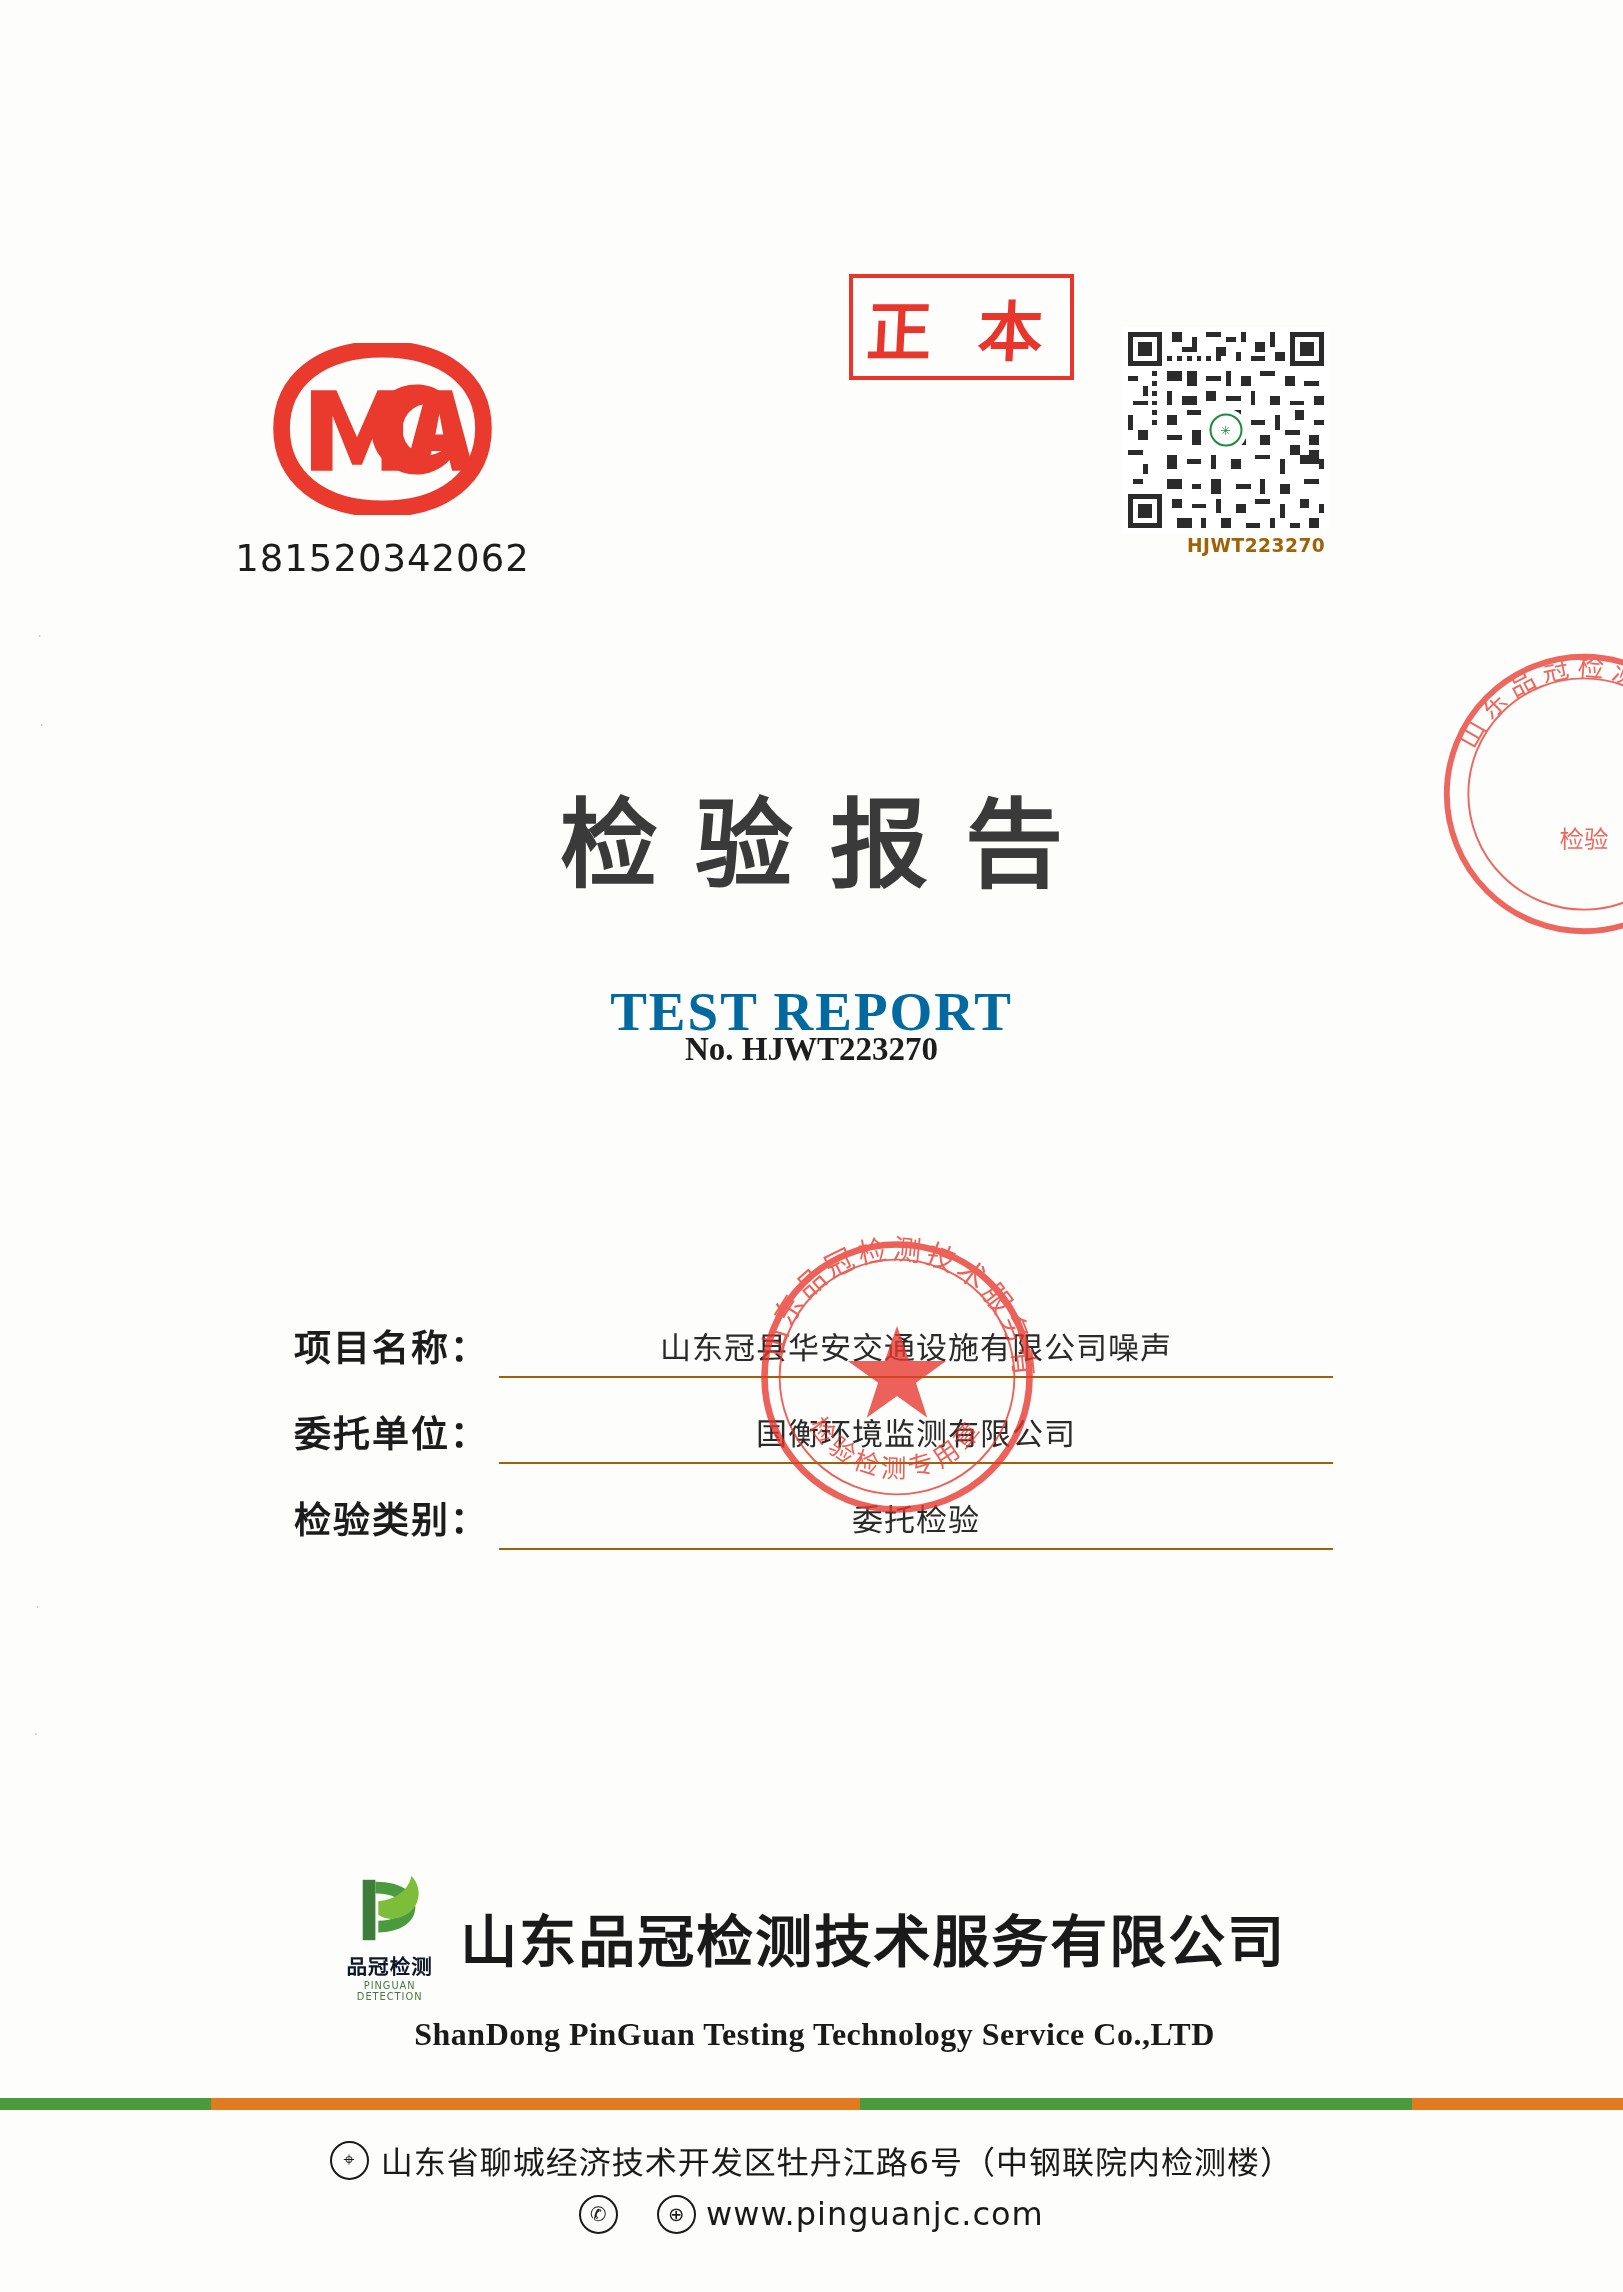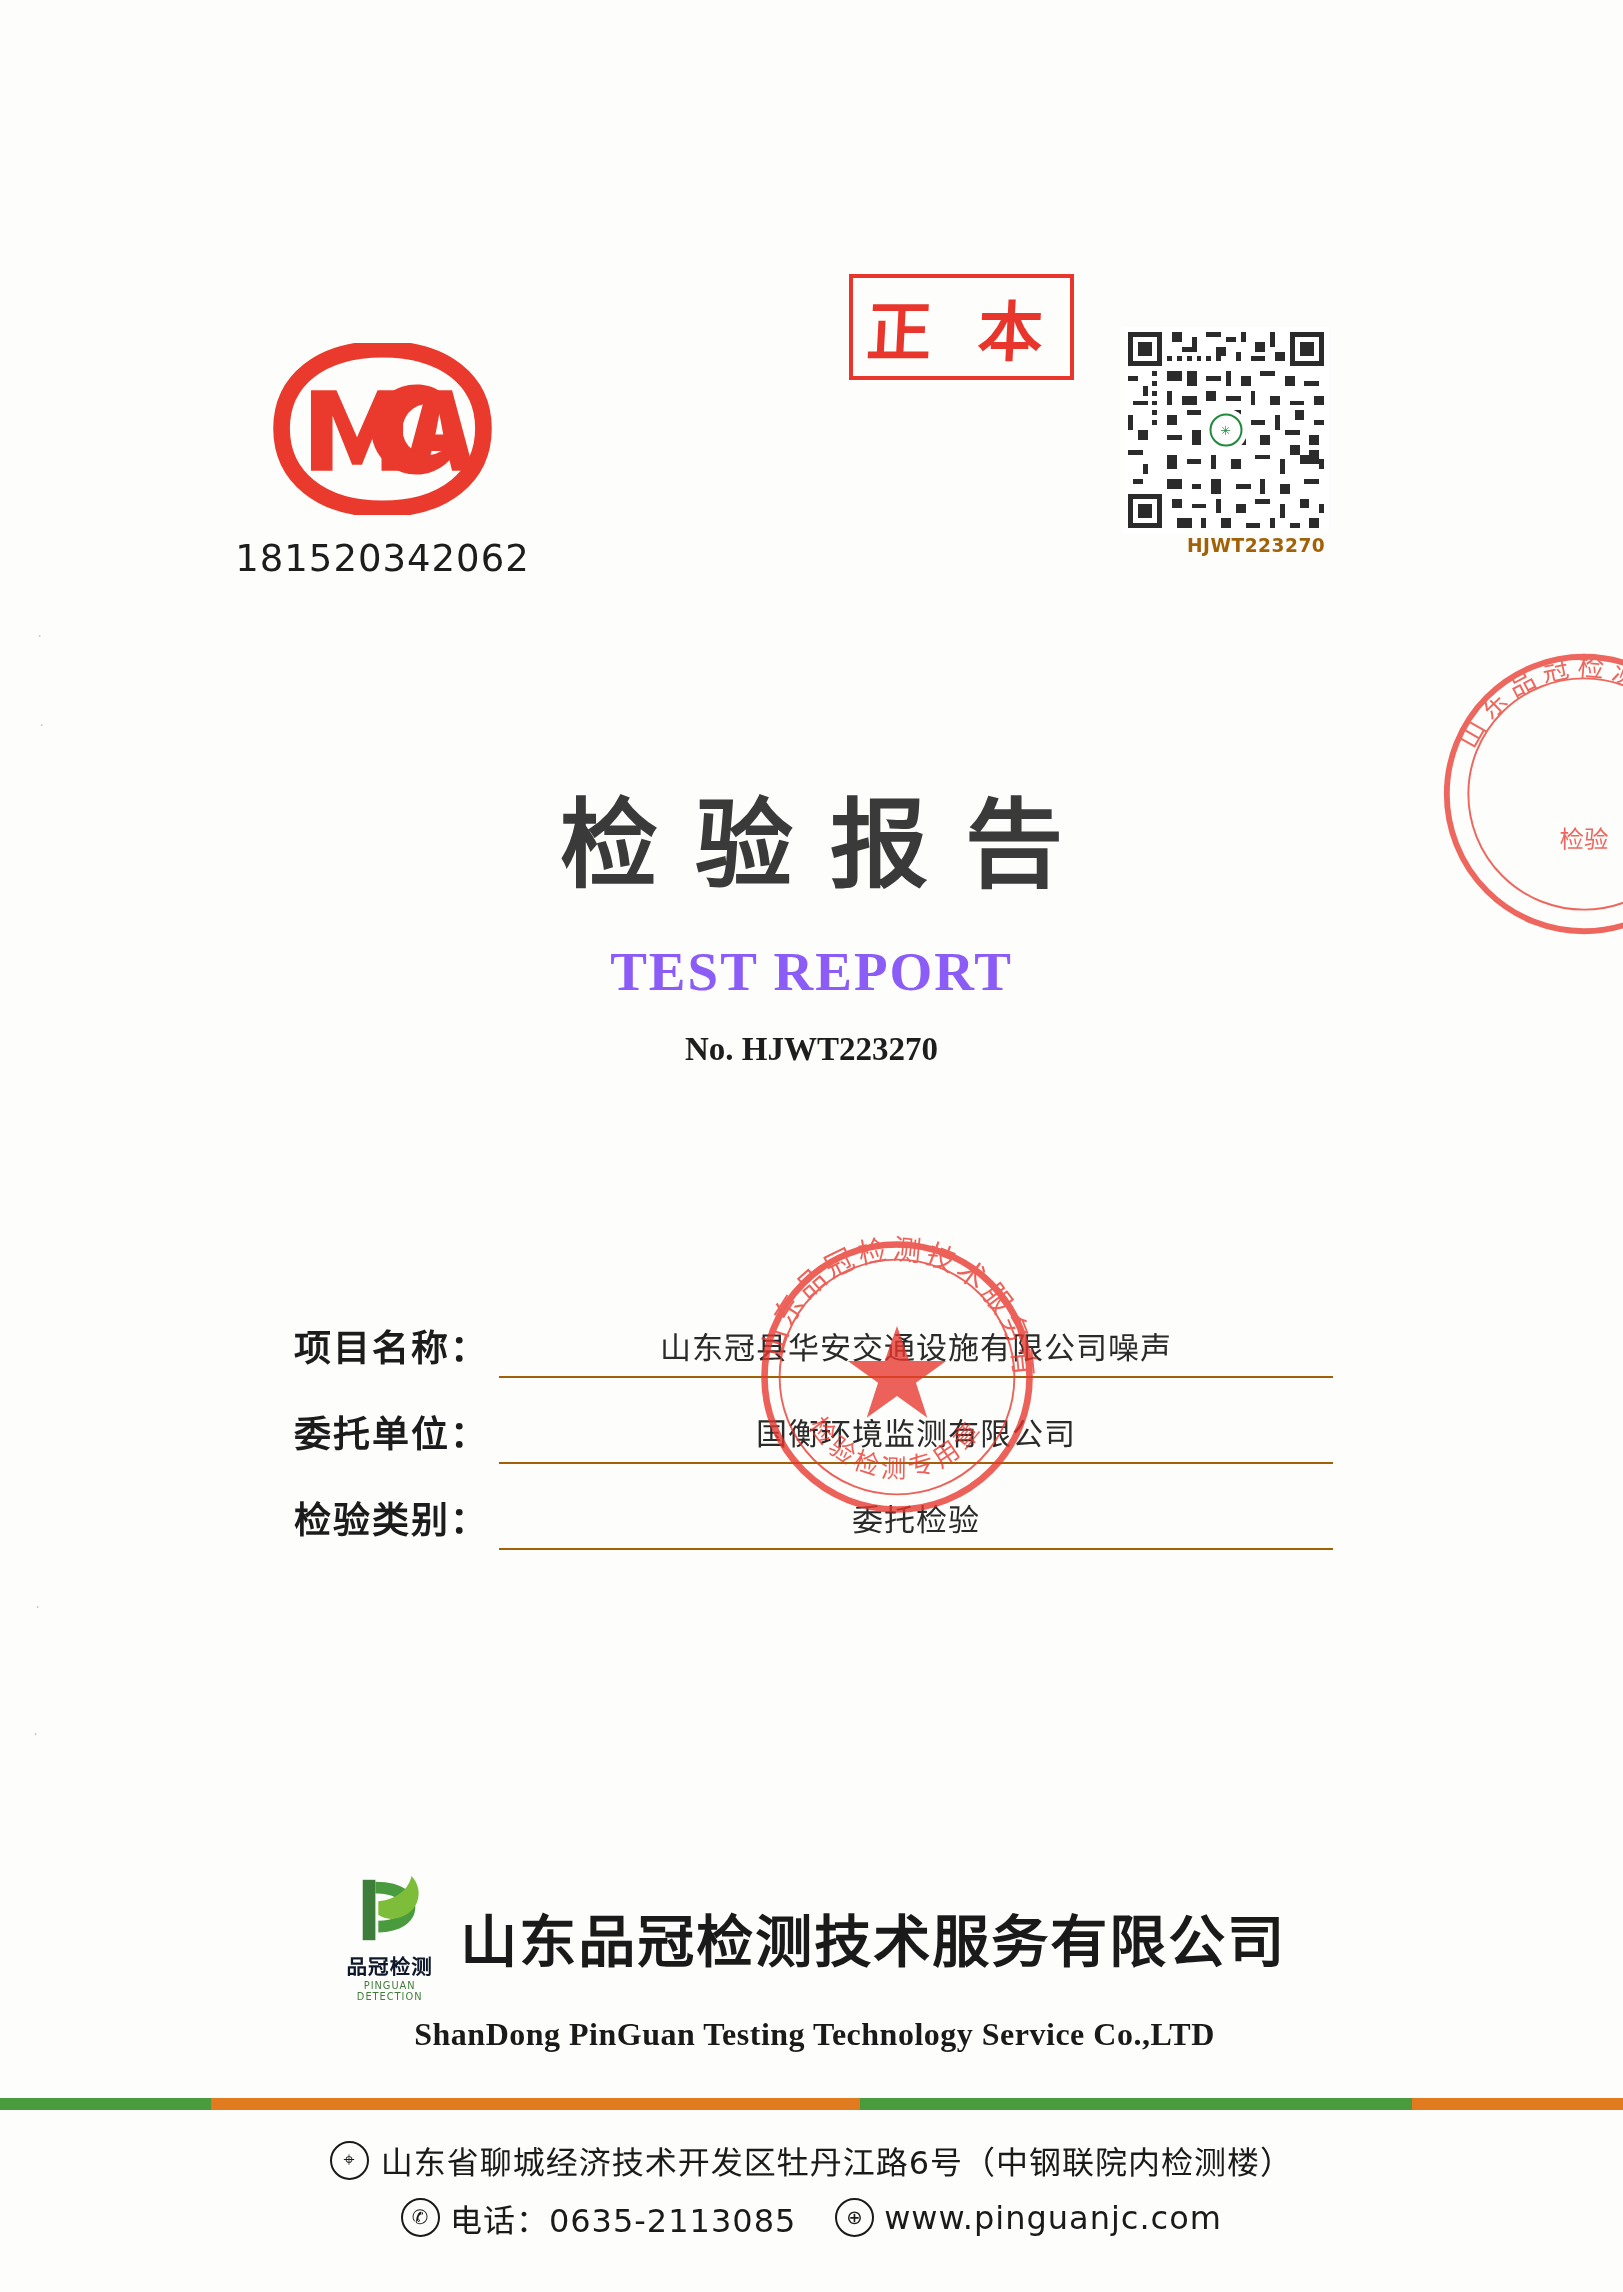--- a/index.html
+++ b/index.html
@@ -123,29 +123,29 @@
     text-align: center;
     font-family: "DejaVu Serif", serif;
     font-size: 98px;
     font-weight: bold;
     letter-spacing: 37px;
     color: #3a3a3a;
     text-indent: 37px;
   }
   .title-en {
     position: absolute;
-    top: 940px;
+    top: 980px;
     left: 0;
     width: 100%;
     text-align: center;
     font-family: "Liberation Serif", serif;
     font-size: 55px;
     font-weight: bold;
     letter-spacing: 2px;
-    color: #8b5cf6;
+    color: #0369a1;
   }
   .report-no {
     position: absolute;
     top: 1031px;
     left: 0;
     width: 100%;
     text-align: center;
     font-family: "Liberation Serif", serif;
     font-size: 33px;
     font-weight: bold;
@@ -539,21 +539,20 @@
   </div>
 
   <div class="contact">
     <div class="contact-row">
       <span class="circle-icon">⌖</span>
       <span>山东省聊城经济技术开发区牡丹江路6号（中钢联院内检测楼）</span>
     </div>
     <div class="contact-row second">
       <span class="contact-item">
         <span class="circle-icon">✆</span>
-        <span>电话：0635-2113085</span>
       </span>
       <span class="contact-item">
         <span class="circle-icon">⊕</span>
         <span>www.pinguanjc.com</span>
       </span>
     </div>
   </div>
 
 </div>
 

